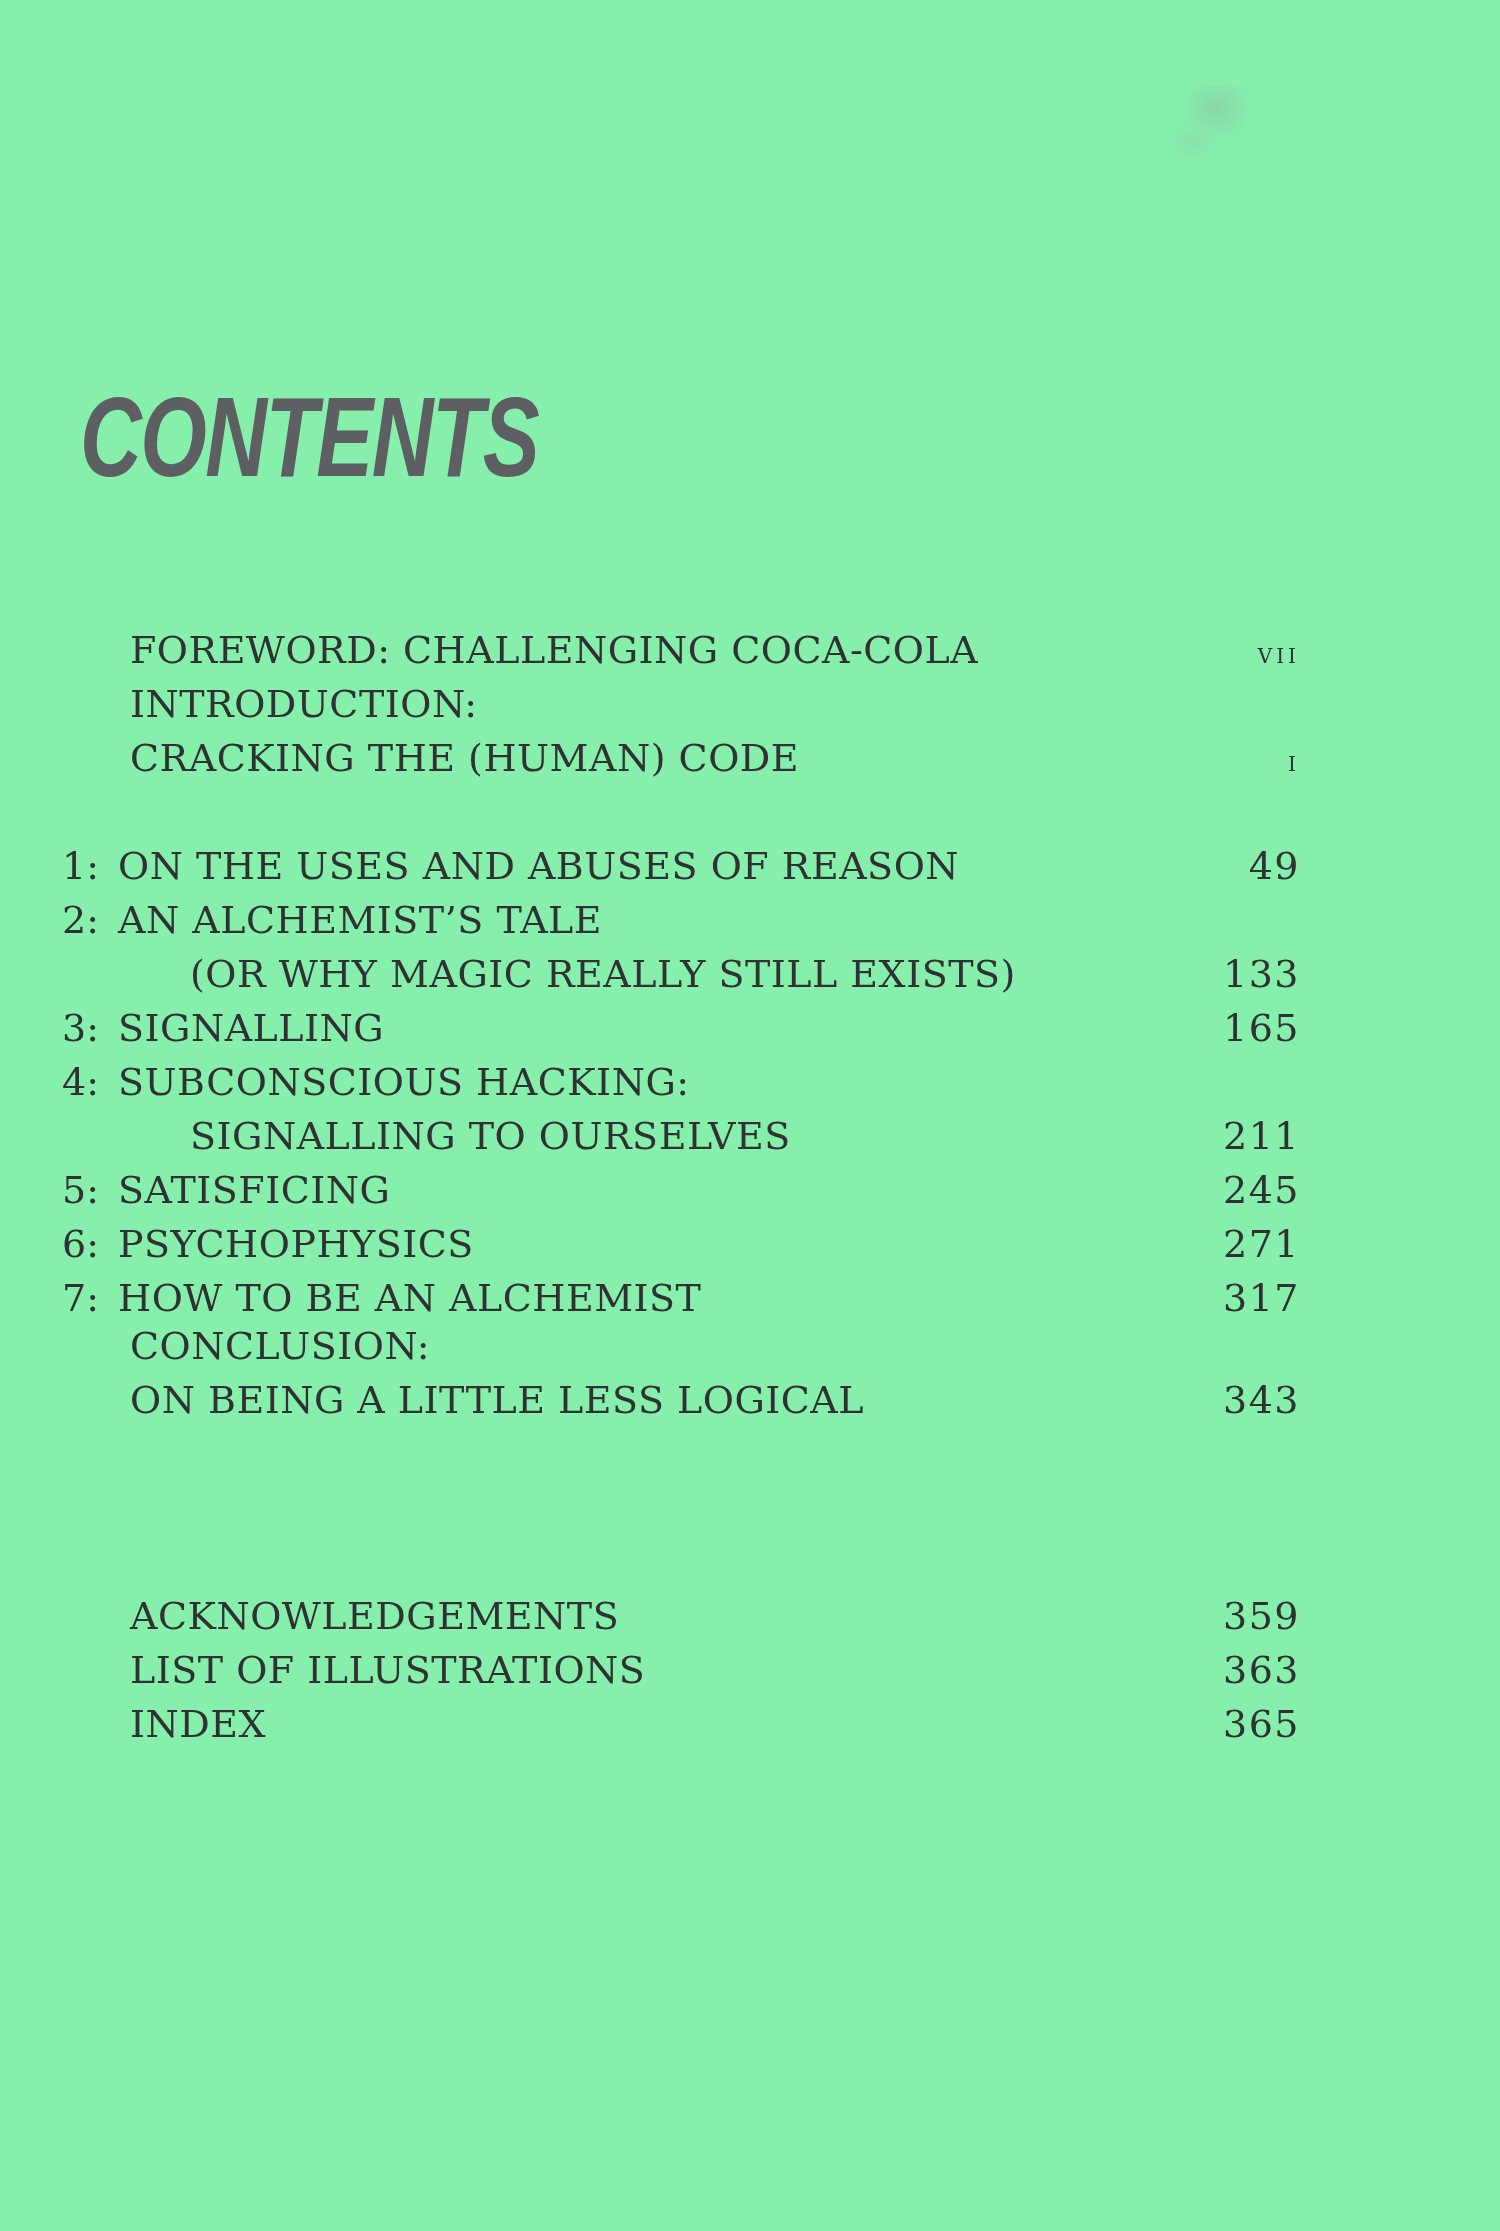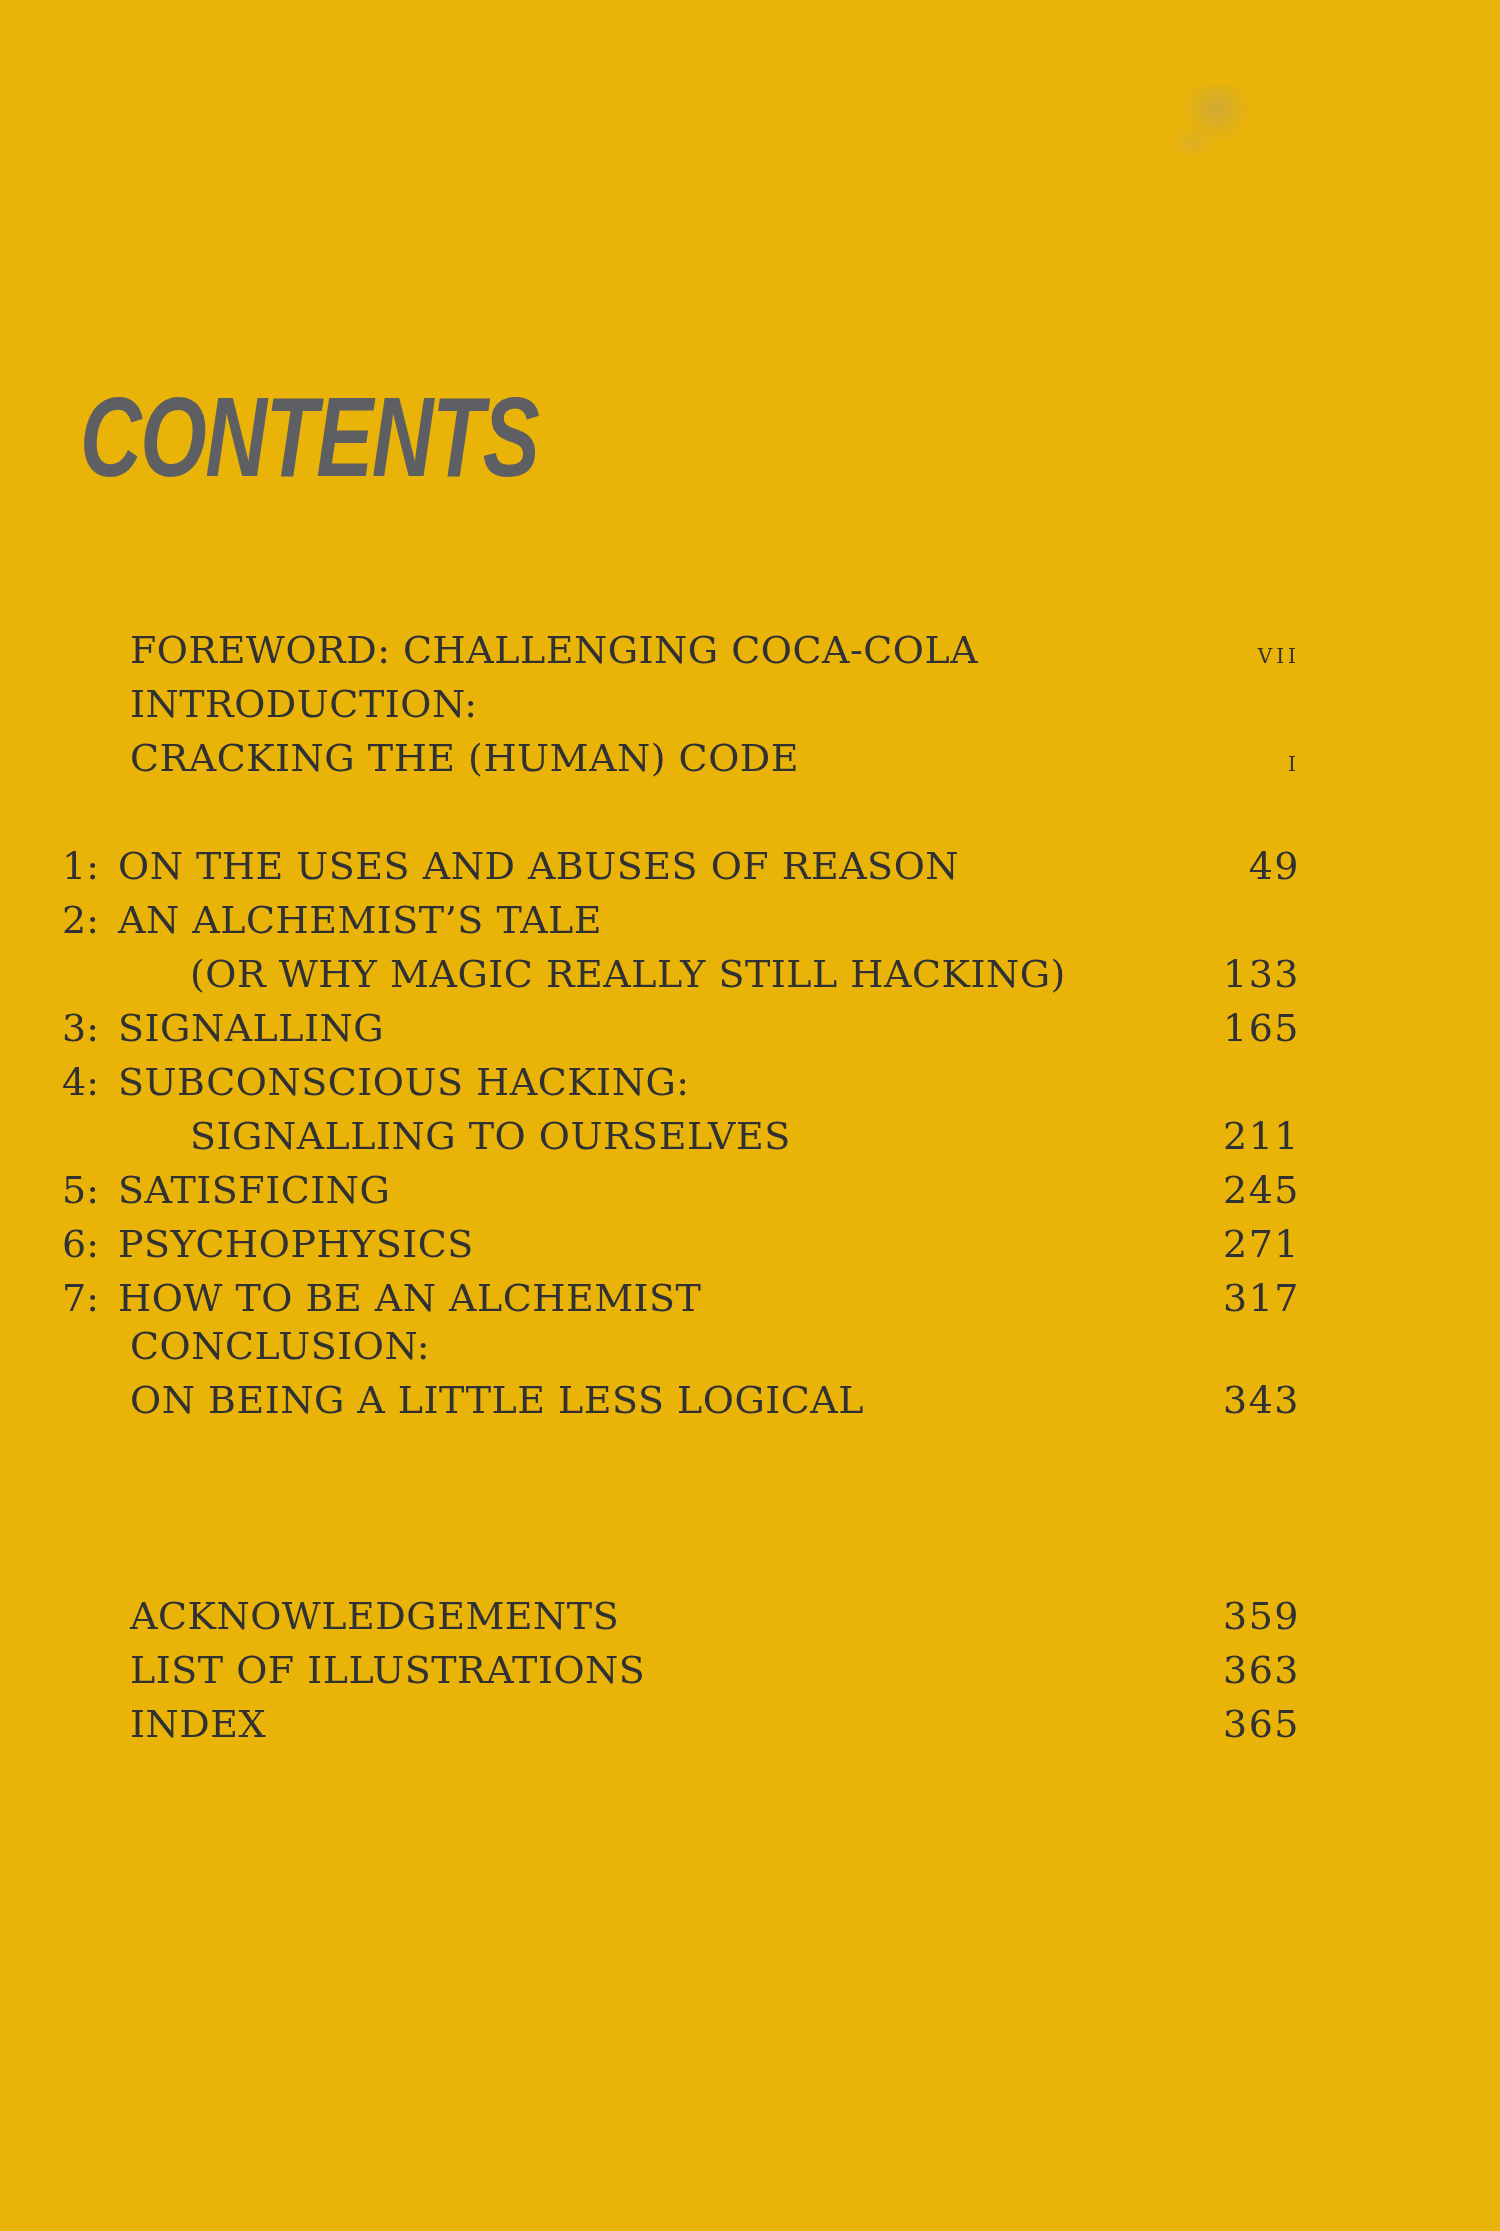--- a/index.html
+++ b/index.html
@@ -1,20 +1,20 @@
 <!DOCTYPE html>
 <html><head>
 <meta charset="utf-8">
 <style>
   html, body { margin:0; padding:0; background:#ffffff; }
   .page {
     position: relative;
     width: 1500px;
     height: 2231px;
-    background: #eab308;
+    background: #86efac;
     overflow: hidden;
     font-family: "DejaVu Serif", serif;
   }
 
   
   .smudge {
     position: absolute;
     left: 1178px; top: 85px;
     width: 70px; height: 60px;
     background: radial-gradient(ellipse at 55% 40%, rgba(148,150,158,0.30), rgba(255,255,255,0) 65%);
@@ -121,21 +121,21 @@
       <span class="label">ON THE USES AND ABUSES OF REASON</span>
       <span class="pagenum">49</span>
     </div>
     <div class="row">
       <span class="num">2:</span>
       <span class="label">AN ALCHEMIST’S TALE</span>
       <span class="pagenum"></span>
     </div>
     <div class="row sub">
       <span class="num"></span>
-      <span class="label">(OR WHY MAGIC REALLY STILL HACKING)</span>
+      <span class="label">(OR WHY MAGIC REALLY STILL EXISTS)</span>
       <span class="pagenum">133</span>
     </div>
     <div class="row">
       <span class="num">3:</span>
       <span class="label">SIGNALLING</span>
       <span class="pagenum">165</span>
     </div>
     <div class="row">
       <span class="num">4:</span>
       <span class="label">SUBCONSCIOUS HACKING:</span>

